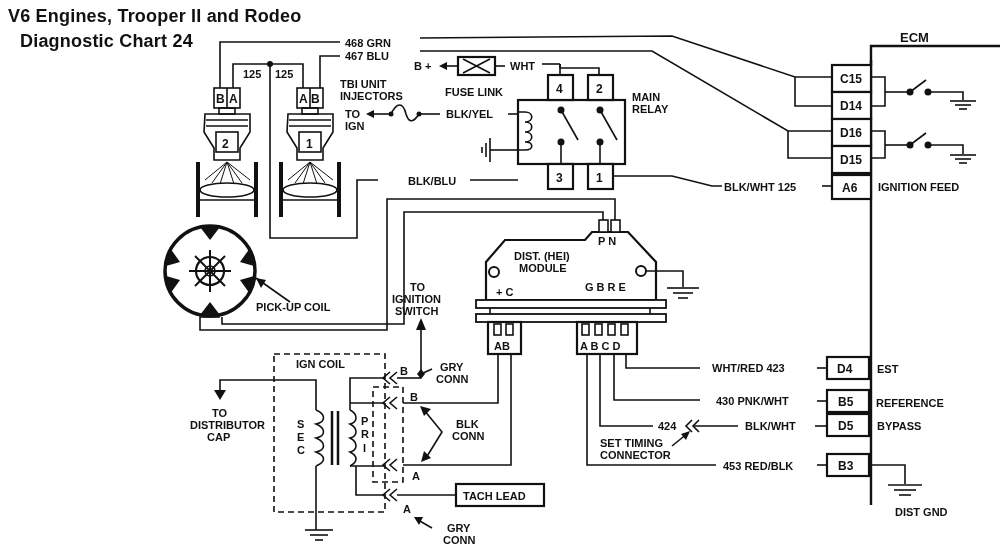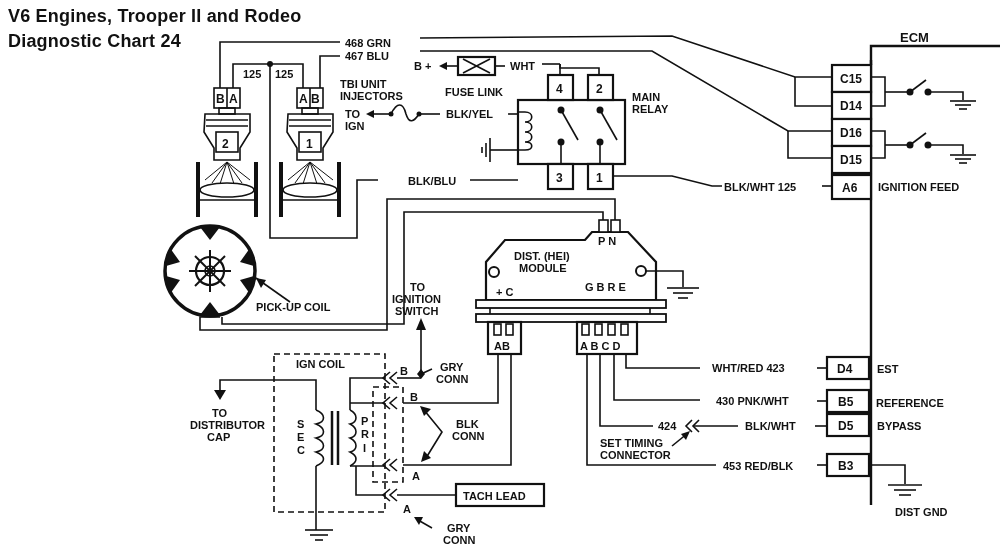--- a/index.html
+++ b/index.html
@@ -1,19 +1,19 @@
 <!DOCTYPE html>
 <html><head>
 <meta charset="utf-8">
 <style>
   html, body { margin: 0; padding: 0; background: #ffffff; }
   body { width: 1000px; height: 551px; overflow: hidden; position: relative; font-family: "Liberation Sans", sans-serif; }
   .title { position: absolute; left: 8px; font-weight: bold; font-size: 18px; color: #111; letter-spacing: 0.2px; }
   #t1 { top: 6px; }
-  #t2 { top: 31px; }
+  #t2 { top: 31px; margin-left: 12px; }
   svg { position: absolute; left: 0; top: 0; }
   svg text { font-family: "Liberation Sans", sans-serif; font-weight: bold; fill: #111; }
   .w { stroke: #111; stroke-width: 1.6; fill: none; }
   .wt { stroke: #111; stroke-width: 2.4; fill: none; }
   .box { stroke: #111; stroke-width: 2.2; fill: #fff; }
   .dash { stroke: #111; stroke-width: 1.6; fill: none; stroke-dasharray: 6 4; }
   .lbl { font-size: 11px; }
   .lbl-lg { font-size: 13px; }
   .pin { font-size: 12px; }
 </style>

